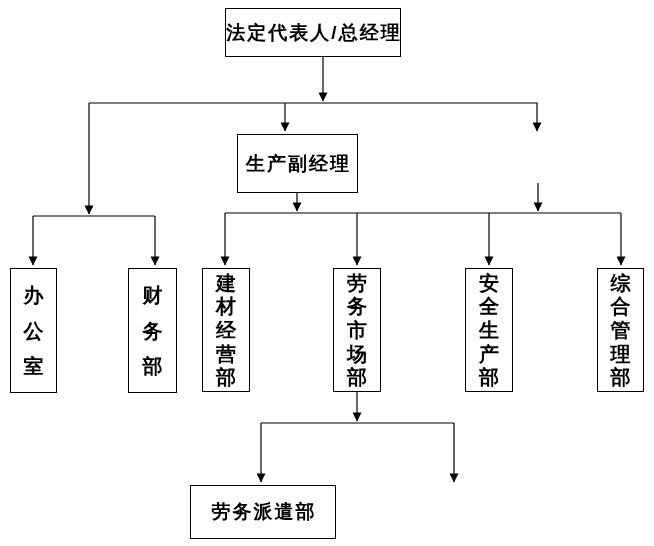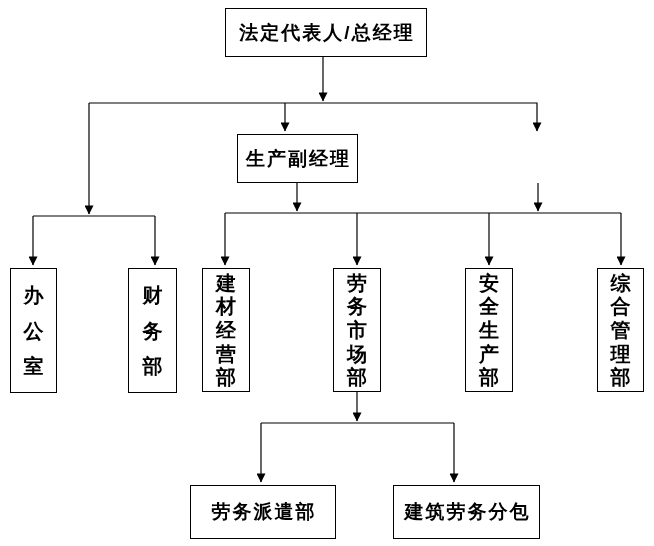--- a/index.html
+++ b/index.html
@@ -74,25 +74,25 @@
     <path d="M357 213 V265" marker-end="url(#arrow)"></path>
     <path d="M489 213 V265" marker-end="url(#arrow)"></path>
     <path d="M621 213 V265" marker-end="url(#arrow)"></path>
 
     <path d="M357 392 V421" marker-end="url(#arrow)"></path>
     <path d="M261 423 H454"></path>
     <path d="M261 423 V482" marker-end="url(#arrow)"></path>
     <path d="M454 423 V482" marker-end="url(#arrow)"></path>
   </svg>
 
-  <div class="node h" style="left:225px;top:8px;width:202px;height:49px">
+  <div class="node h" style="left:225px;top:8px;width:176px;height:49px">
     <span class="lbl">法定代表人/总经理</span>
   </div>
 
-  <div class="node h" style="left:237px;top:134px;width:121px;height:49px">
+  <div class="node h" style="left:237px;top:134px;width:121px;height:59px">
     <span class="lbl">生产副经理</span>
   </div>
 
 
   <div class="node v" style="left:10px;top:268px;width:47px;height:125px">
     <span class="vlbl">
         <span>办</span>
         <span>公</span>
         <span>室</span>
       </span>
@@ -143,17 +143,14 @@
         <span>管</span>
         <span>理</span>
         <span>部</span>
       </span>
   </div>
 
   <div class="node h" style="left:190px;top:485px;width:146px;height:54px">
     <span class="lbl">劳务派遣部</span>
   </div>
 
-  <div class="node h" style="left:393px;top:485px;width:147px;height:54px">
-    <span class="lbl">建筑劳务分包</span>
-  </div>
 
 </div>
 
 </body></html>

